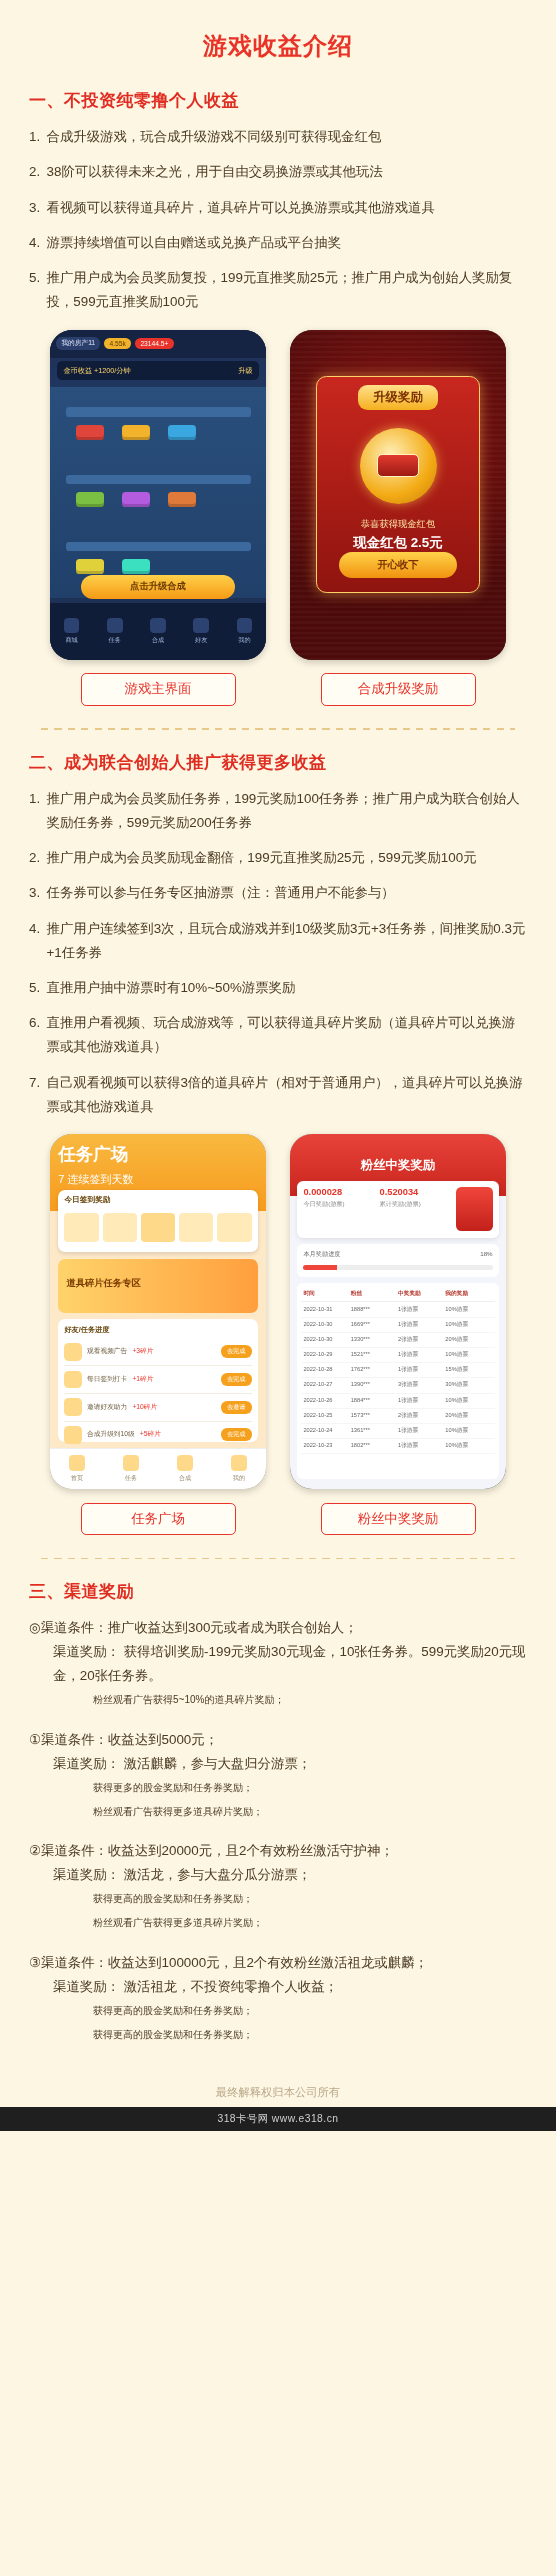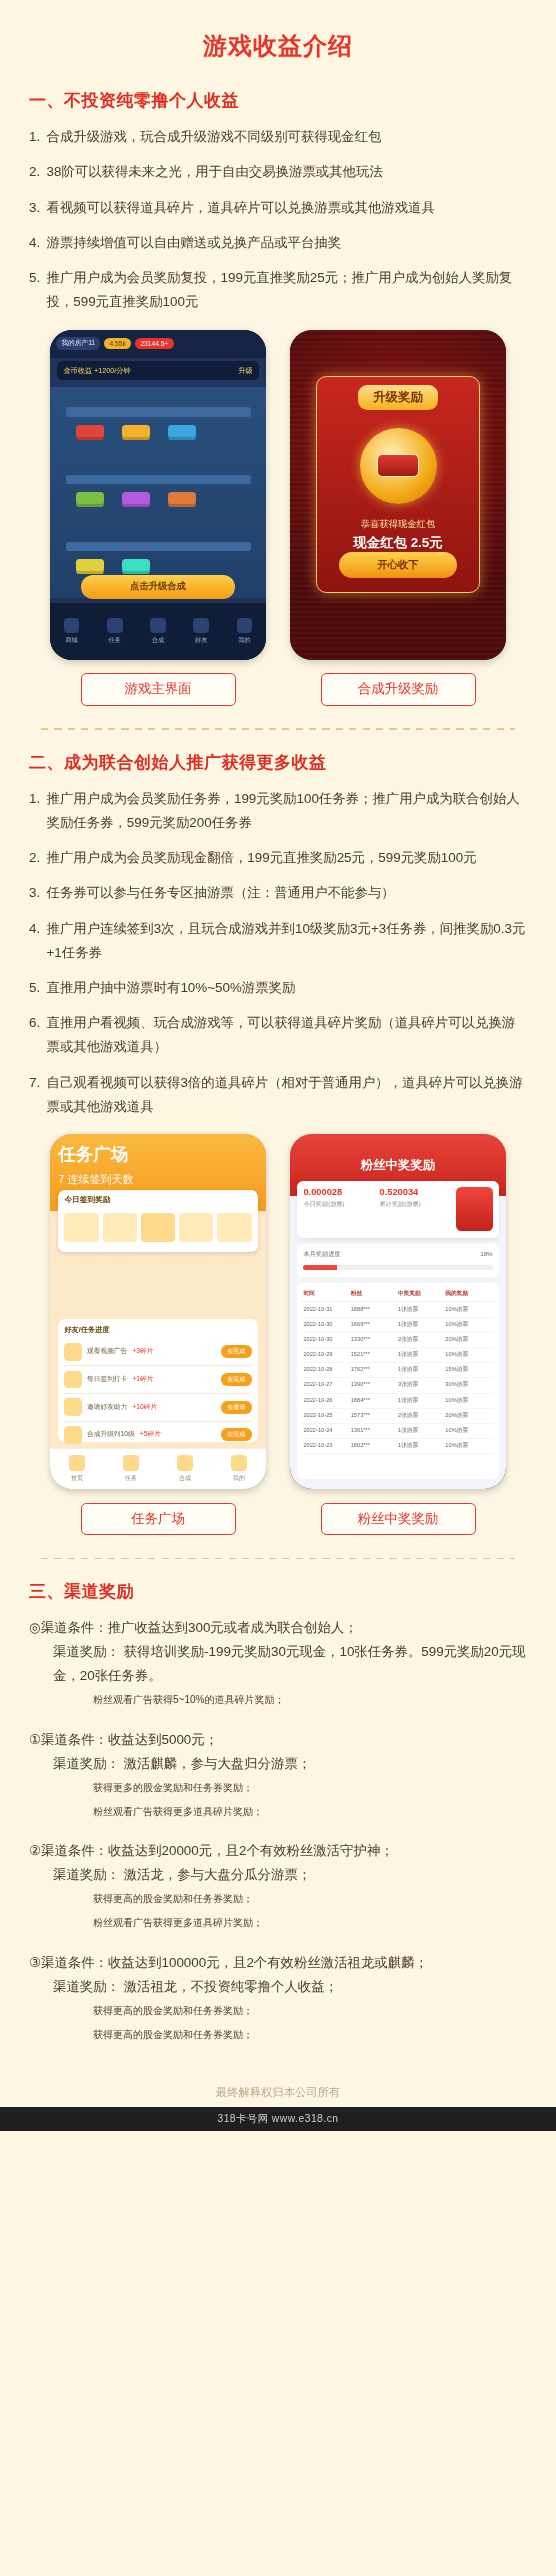--- a/index.html
+++ b/index.html
@@ -322,20 +322,23 @@
             <div class="card">
               <div style="font-size:7.7px;font-weight:bold;color:#6b4a12;">今日签到奖励</div>
               <div style="display:flex;gap:4.1px;margin-top:7.2px;">
                 <div style="flex:1;height:29px;border-radius:4.1px;background:#ffeab8;"></div>
                 <div style="flex:1;height:29px;border-radius:4.1px;background:#ffeab8;"></div>
                 <div style="flex:1;height:29px;border-radius:4.1px;background:#ffd98a;"></div>
                 <div style="flex:1;height:29px;border-radius:4.1px;background:#ffeab8;"></div>
                 <div style="flex:1;height:29px;border-radius:4.1px;background:#ffeab8;"></div>
               </div>
             </div>
+            <div class="banner">
+              <div style="padding:17.5px 8.2px;color:#7a3b00;font-size:9.3px;font-weight:bold;">道具碎片任务专区</div>
+            </div>
             <div class="list">
               <div style="font-size:7.2px;font-weight:bold;color:#6b4a12;padding-bottom:3.1px;">好友/任务进度</div>
               <div class="row">
                 <span class="ic"></span>
                 <span>观看视频广告</span>
                 <span style="color:#e8322a;">+3碎片</span>
                 <span class="go">去完成</span>
               </div>
               <div class="row">
                 <span class="ic"></span>

